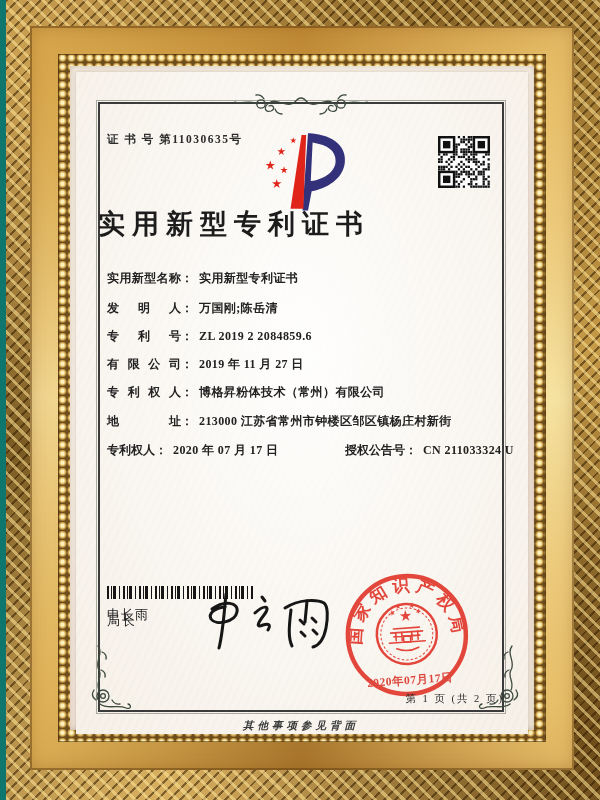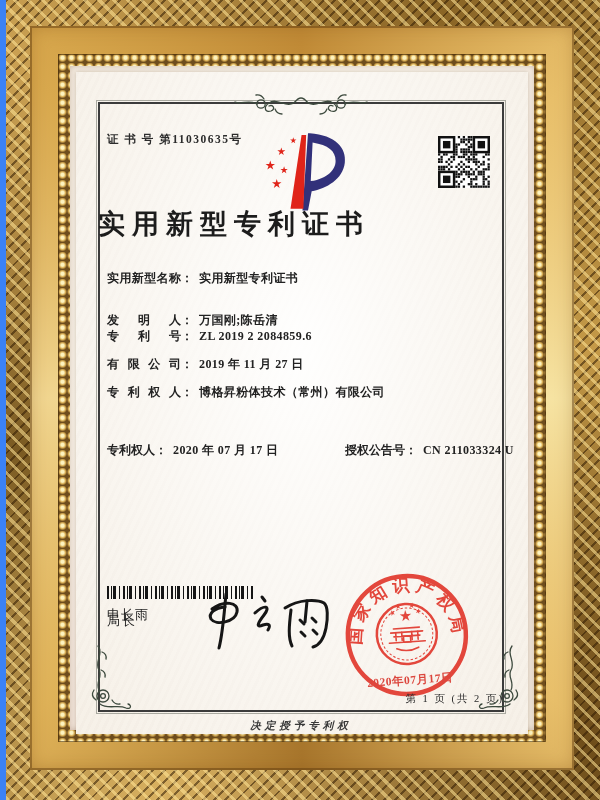--- a/index.html
+++ b/index.html
@@ -1,18 +1,18 @@
 <!DOCTYPE html>
 <html><head>
 <meta charset="utf-8">
 <style>
   * { margin:0; padding:0; box-sizing:border-box; }
   html,body { width:600px; height:800px; }
   body { font-family:"Liberation Serif","DejaVu Serif",serif; background:#2a1812; }
-  .scene { position:relative; width:600px; height:800px; overflow:hidden; background:#3b82f6; }
+  .scene { position:relative; width:600px; height:800px; overflow:hidden; background:#0f766e; }
 
   
   .ring-carved { position:absolute; left:6px; top:0; right:0; bottom:0;
     background-color:#7a5a22;
     background-image:
       repeating-linear-gradient(45deg, rgba(255,228,150,.55) 0 3px, rgba(255,228,150,0) 3px 10px),
       repeating-linear-gradient(-45deg, rgba(52,30,4,.55) 0 2px, rgba(52,30,4,0) 2px 8px),
       conic-gradient(from 20deg at 50% 50%, #8a6526, #c59a48, #6e4d1a, #d8b060, #7a5a22, #caa052, #8a6526);
   }
   .ring-bevel { position:absolute; left:30px; top:26px; right:26px; bottom:30px;
@@ -338,31 +338,34 @@
             </g>
         </g>
       </svg>
     </div>
 
     <div class="abs title">实用新型专利证书</div>
 
     <div class="abs row" style="top:198px">
       <span class="flabel">实用新型名称</span><span class="colon">：</span><span class="fvalue">实用新型专利证书</span>
     </div>
-    <div class="abs row" style="top:240px">
+    <div class="abs row" style="top:228px">
       <span class="flabel">发明人</span><span class="colon">：</span><span class="fvalue">万国刚;陈岳清</span>
     </div>
     <div class="abs row" style="top:256px">
       <span class="flabel">专利号</span><span class="colon">：</span><span class="fvalue">ZL 2019 2 2084859.6</span>
     </div>
     <div class="abs row" style="top:284px">
       <span class="flabel">有限公司</span><span class="colon">：</span><span class="fvalue">2019 年 11 月 27 日</span>
     </div>
     <div class="abs row" style="top:312px">
       <span class="flabel">专利权人</span><span class="colon">：</span><span class="fvalue">博格昇粉体技术（常州）有限公司</span>
+    </div>
+    <div class="abs row" style="top:341px">
+      <span class="flabel">地址</span><span class="colon">：</span><span class="fvalue">213000 江苏省常州市钟楼区邹区镇杨庄村新街</span>
     </div>
     <div class="abs row" style="top:370px">
       <span class="glabel">专利权人</span><span class="colon">：</span><span class="fvalue">2020 年 07 月 17 日</span>
       <span class="grant-right">
         <span class="glabel">授权公告号</span><span class="colon">：</span><span class="fvalue">CN 211033324 U</span>
       </span>
     </div>
 
 
     <div class="abs barcode"></div>
@@ -414,16 +417,16 @@
             <rect x="61.5" y="64" width="7" height="6"></rect>
             <path d="M54,76 q11,5 22,0"></path>
           </g>
         </g>
         <text x="65" y="112" text-anchor="middle" font-size="11.5" font-weight="bold" fill="#d6241a" letter-spacing="0.5">2020年07月17日</text>
       </g>
     </svg>
 
     <div class="abs page-info">第 1 页 (共 2 页)</div>
 
-    <div class="abs back-note">决定授予专利权</div>
+    <div class="abs back-note">其他事项参见背面</div>
 
   </div>
 </div>
 
 </body></html>

